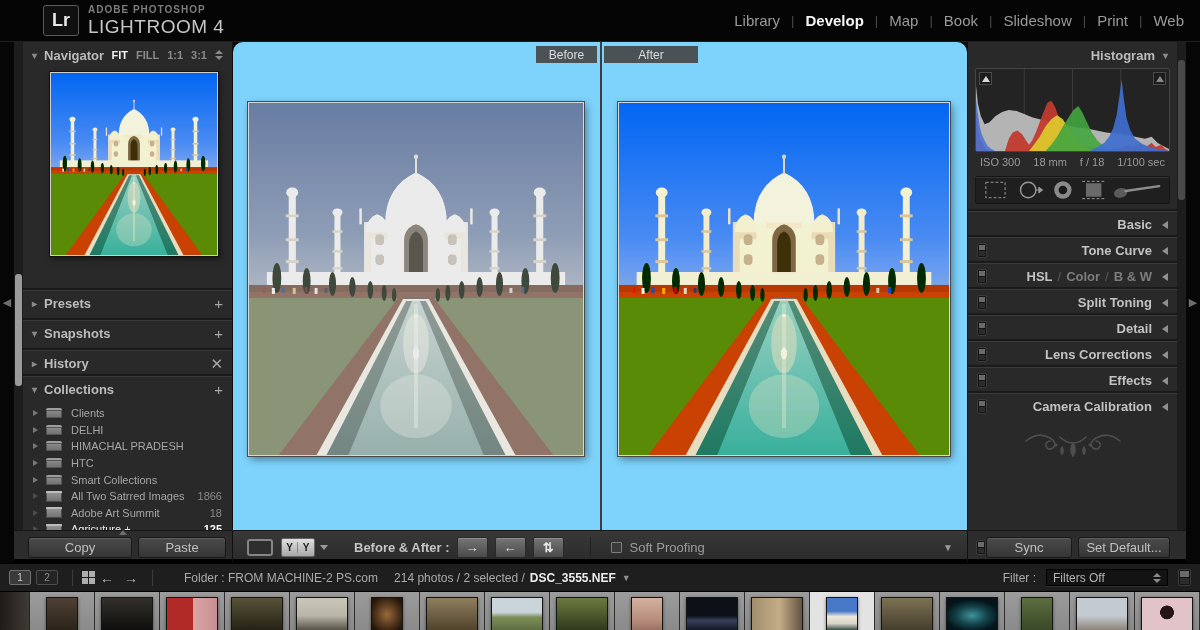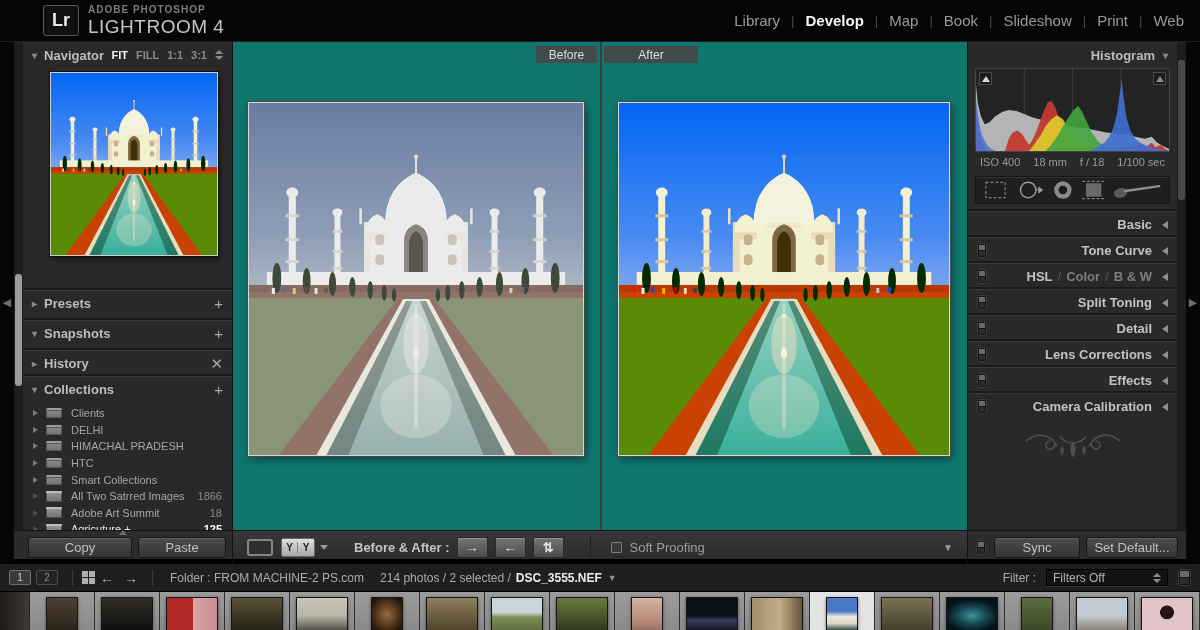--- a/index.html
+++ b/index.html
@@ -81,21 +81,21 @@
   .bottom-bar::after { content:""; position:absolute; left:0; bottom:0; width:100%;
                        height:4px; background:#000; }
   .nub { position:absolute; top:-1px; left:50%; margin-left:-4px; width:0; height:0;
          border-left:4px solid transparent; border-right:4px solid transparent;
          border-bottom:5px solid #6f6f6f; }
   .btn { height:21px; border-radius:3px; background:linear-gradient(180deg,#4b4b4b,#353535);
          border:1px solid #181818; box-shadow:inset 0 1px 0 #5e5e5e;
          color:#c0c0c0; font-size:13px; display:flex; align-items:center; justify-content:center; }
 
   
-  #center { flex:1; height:100%; background:#0f766e; position:relative; }
+  #center { flex:1; height:100%; background:#7dd3fc; position:relative;border-radius:10px; }
   #center-divider { position:absolute; left:367px; top:0; width:2px; height:488px; background:#3d3d3d; }
   .ba-label { position:absolute; top:4px; height:17px; background:rgba(70,70,70,.92);
               color:#dedede; font-size:12px; display:flex; align-items:center;
               justify-content:center; }
   #label-before { left:303px; width:61px; }
   #label-after  { left:371px; width:94px; }
   .photo { position:absolute; top:60px; height:354px; border:1px solid #d8d8d8;
            box-shadow:0 0 0 1px #4a4a4a, 2px 3px 8px rgba(0,0,0,.45); background:#777; }
   #photo-before { left:15px;  width:336px; }
   #photo-after  { left:385px; width:332px; }
@@ -169,21 +169,21 @@
             background:#1e1e1e; border-top:1px solid #000; border-bottom:1px solid #000;
             display:flex; align-items:center; padding:0 9px; color:#ababab; font-size:12px; }
   .mon-btn { width:22px; height:15px; border:1px solid #6f6f6f; border-radius:2px;
              color:#c8c8c8; font-size:10px; display:flex; align-items:center;
              justify-content:center; margin-right:5px; background:#3a3a3a; }
   .mon-btn.dim { background:#242424; border-color:#4c4c4c; color:#8a8a8a; }
   .vdiv { width:1px; height:16px; background:#3c3c3c; margin:0 9px; }
   #grid-ic { width:13px; height:13px; display:grid; grid-template-columns:6px 6px; gap:1px; }
   #grid-ic i { display:block; width:6px; height:6px; background:#aeaeae; }
   .nav-arrow { font-size:14px; font-weight:bold; color:#b8b8b8; margin:0 5px; }
-  #folder-txt { margin-left:8px; }
+  #folder-txt { margin-left:22px; }
   #count-txt { margin-left:16px; }
   #fname { color:#ededed; font-weight:bold; margin-left:5px; }
   #fname-caret { color:#8e8e8e; font-size:9px; margin-left:6px; }
   #filter-wrap { margin-left:auto; display:flex; align-items:center; gap:10px; }
   #filter-dd { width:122px; height:17px; background:#131313; border:1px solid #000;
                box-shadow:0 1px 0 #333; display:flex; align-items:center; padding:0 6px;
                color:#b4b4b4; }
   #filter-dd .sorter { margin-left:auto; }
   #fs-switch { width:13px; height:17px; }
 
@@ -485,21 +485,21 @@
             <polygon fill="#3f6fd0" opacity="0.92" points="118,80 126,76 133,72 138,66 142,58 146,44 149,24 151,10 153,28 156,48 160,60 165,68 172,73 180,76 188,78 194,79 200,80"></polygon>
           </svg>
           <span class="clip-btn l">
               <span class="clip-tri"></span>
             </span>
           <span class="clip-btn r">
               <span class="clip-tri"></span>
             </span>
         </div>
         <div id="exif">
-          <span>ISO 400</span>
+          <span>ISO 300</span>
           <span>18 mm</span>
           <span>f / 18</span>
           <span>1/100 sec</span>
         </div>
         <div id="tool-strip">
           <svg width="188" height="24" viewBox="0 0 188 24" xmlns="http://www.w3.org/2000/svg">
             <g>
               <rect x="4" y="4" width="20" height="16" fill="none" stroke="#9a9a9a" stroke-dasharray="3,2"></rect>
             </g>
             <g>
@@ -595,21 +595,21 @@
             <circle cx="38" cy="16" r="1.6" fill="#4e4e4e" stroke="none"></circle>
             <circle cx="72" cy="16" r="1.6" fill="#4e4e4e" stroke="none"></circle>
           </svg>
         </div>
       </div>
       <div class="bottom-bar">
         <span class="switch" style="margin-left:8px">
             <i class="on"></i>
             <i></i>
           </span>
-        <button class="btn" style="margin-left:8px;width:86px">Sync</button>
+        <button class="btn" style="width:86px">Sync</button>
         <button class="btn" style="margin-left:6px;width:92px">Set Default...</button>
       </div>
     </aside>
 
     <div class="edge">▶</div>
   </div>
 
   <div id="fs-bar">
     <span class="mon-btn">1</span>
     <span class="mon-btn dim">2</span>

